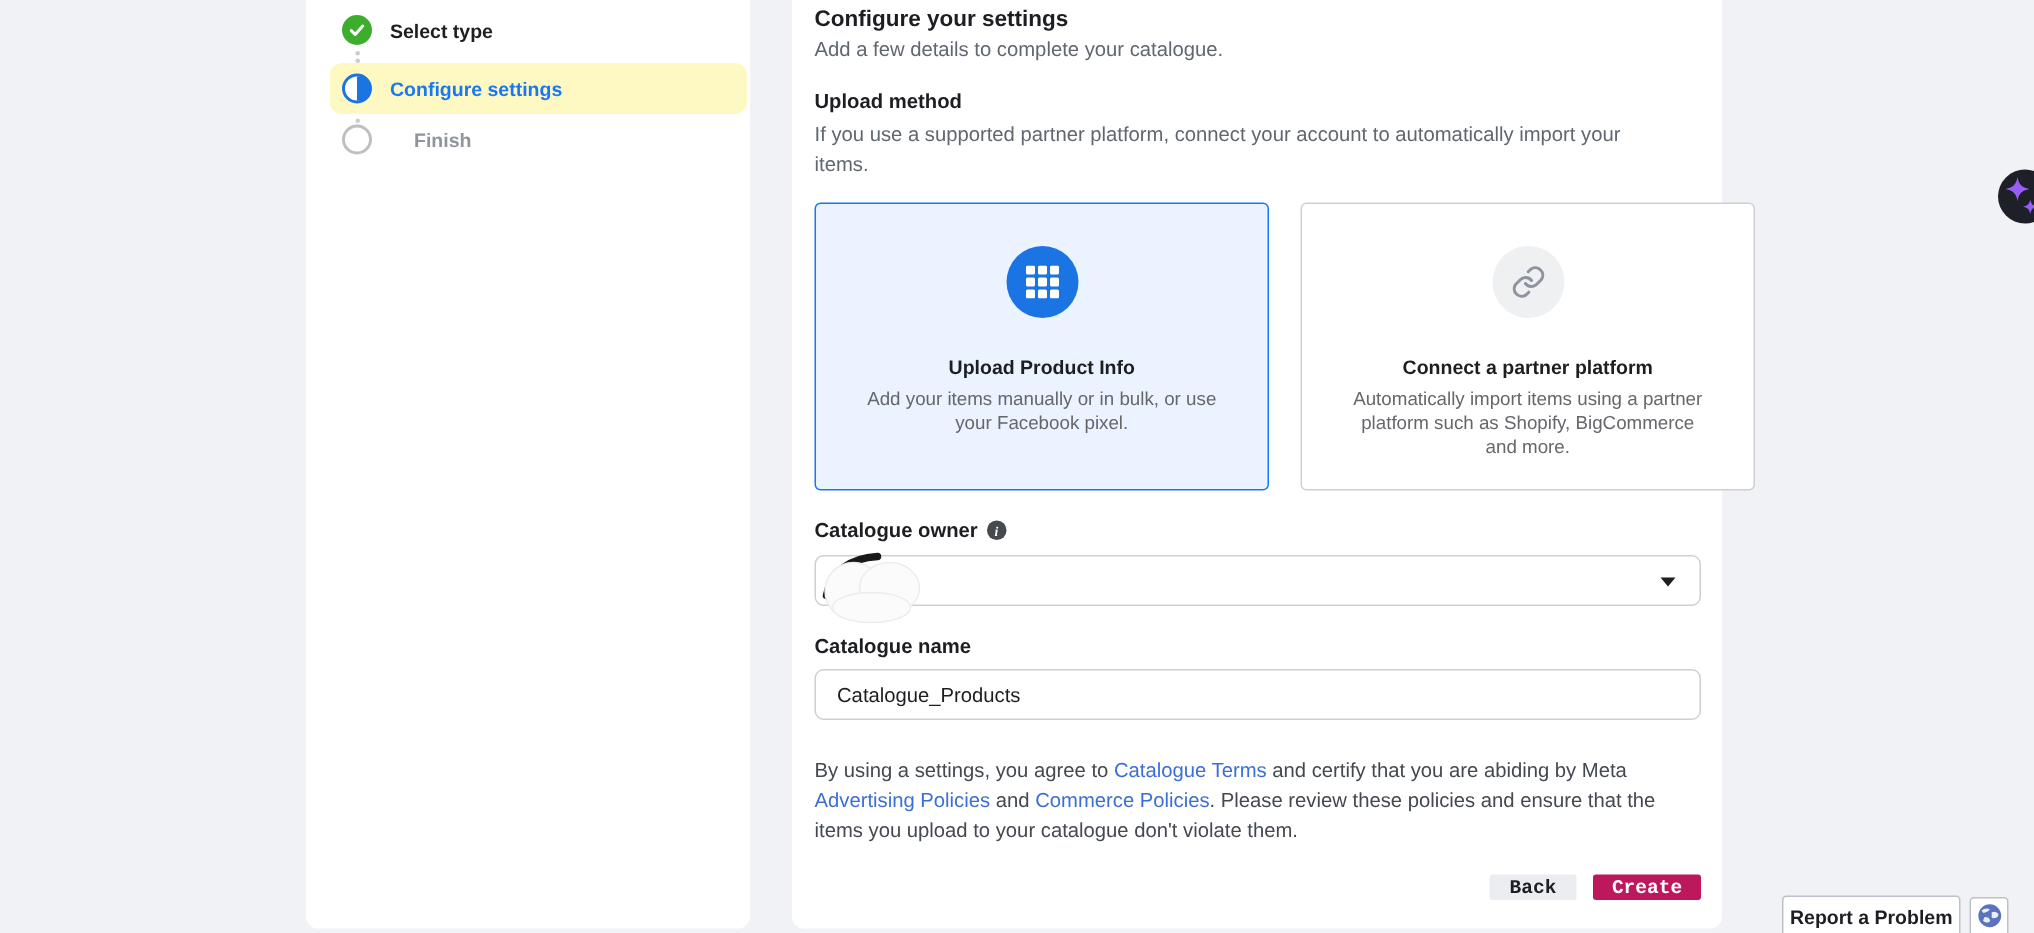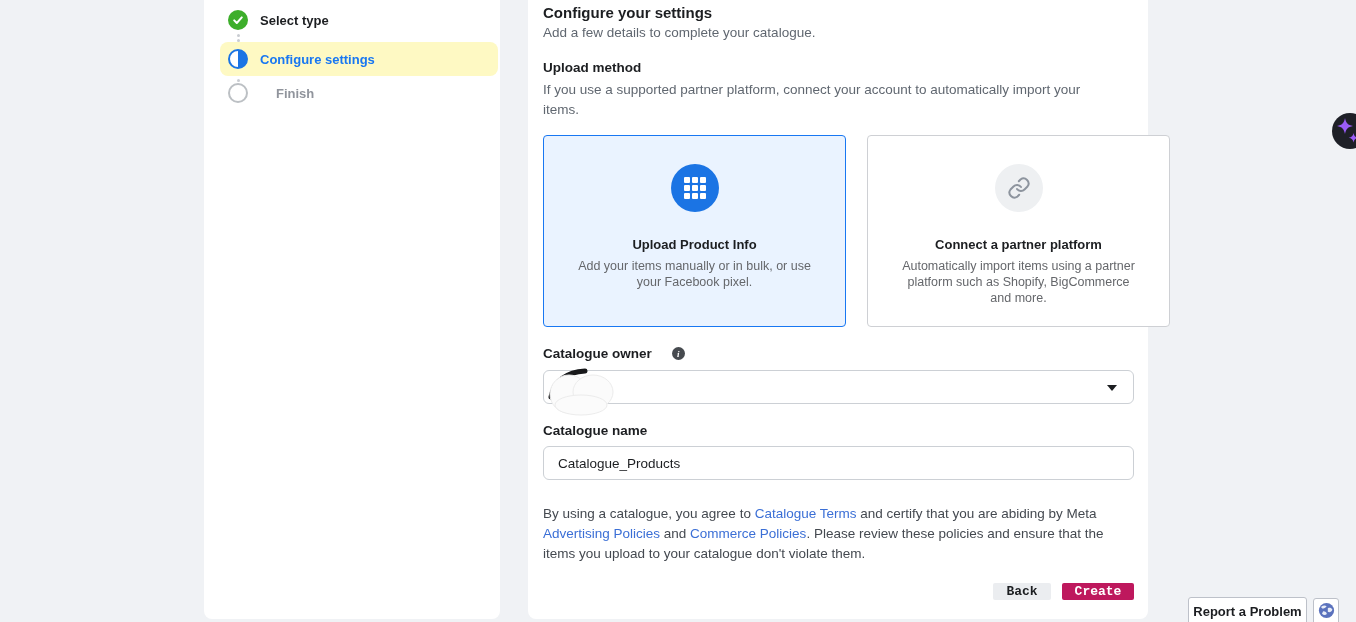--- a/index.html
+++ b/index.html
@@ -41,21 +41,21 @@
     background: #fff; display: flex; flex-direction: column; align-items: center; cursor: pointer; }
   .card.selected { border-color: #1877f2; background: #eaf3ff; }
   .card-icon-circle { margin-top: 28px; width: 48px; height: 48px; border-radius: 50%;
     display: flex; align-items: center; justify-content: center; }
   .circle-blue { background: #1b74e4; }
   .circle-grey { background: #eef0f2; }
   .card-title { margin-top: 25px; font-size: 13px; font-weight: bold; color: #1c1e21; }
   .card-desc { margin-top: 6px; width: 240px; text-align: center; font-size: 12.5px;
     color: #65676b; line-height: 16px; }
 
-  .field-label { font-size: 13.5px; font-weight: bold; color: #1c1e21; display: flex; align-items: center; gap: 20px; }
+  .field-label { font-size: 13.5px; font-weight: bold; color: #1c1e21; display: flex; align-items: center; gap: 6px; }
   .owner-label { left: 15px; top: 346px; }
   .info-icon { width: 13px; height: 13px; border-radius: 50%; background: #464a4f; color: #fff;
     font-size: 9px; font-weight: bold; display: inline-flex; align-items: center; justify-content: center;
     font-family: "Liberation Serif", serif; font-style: italic; }
   .owner-select { left: 15px; top: 370px; width: 591px; height: 34px; border: 1px solid #ccd0d5;
     border-radius: 6px; background: #fff; cursor: pointer; }
   .caret-down { position: absolute; right: 16px; top: 14px; width: 0; height: 0;
     border-left: 5.5px solid transparent; border-right: 5.5px solid transparent; border-top: 6.5px solid #1c1e21; }
   .redaction { position: absolute; left: -3px; top: -10px; width: 84px; height: 56px; pointer-events: none; }
 
@@ -173,21 +173,21 @@
     <span class="caret-down"></span>
   </div>
 
   <div class="field-label name-label">
     <span>Catalogue name</span>
   </div>
   <div class="name-input-wrap">
     <input class="name-input" type="text" value="Catalogue_Products" style="">
   </div>
 
-  <p class="legal"><span>By using a catalogue, you agree to </span><span class="link">Catalogue Terms</span><span> and certify that you are abiding by Meta </span><span class="link">Advertising Policies</span><span> and </span><span class="link">Commerce Policies</span><span>. Please review these policies and ensure that the items you upload to your catalogue don't violate them.</span></p>
+  <p class="legal"><span>By using a settings, you agree to </span><span class="link">Catalogue Terms</span><span> and certify that you are abiding by Meta </span><span class="link">Advertising Policies</span><span> and </span><span class="link">Commerce Policies</span><span>. Please review these policies and ensure that the items you upload to your catalogue don't violate them.</span></p>
 
   <div class="actions">
     <button class="btn btn-back">Back</button>
     <button class="btn btn-create">Create</button>
   </div>
 </div>
 
 <button class="report-btn">Report a Problem</button>
 
 <button class="globe-btn">

